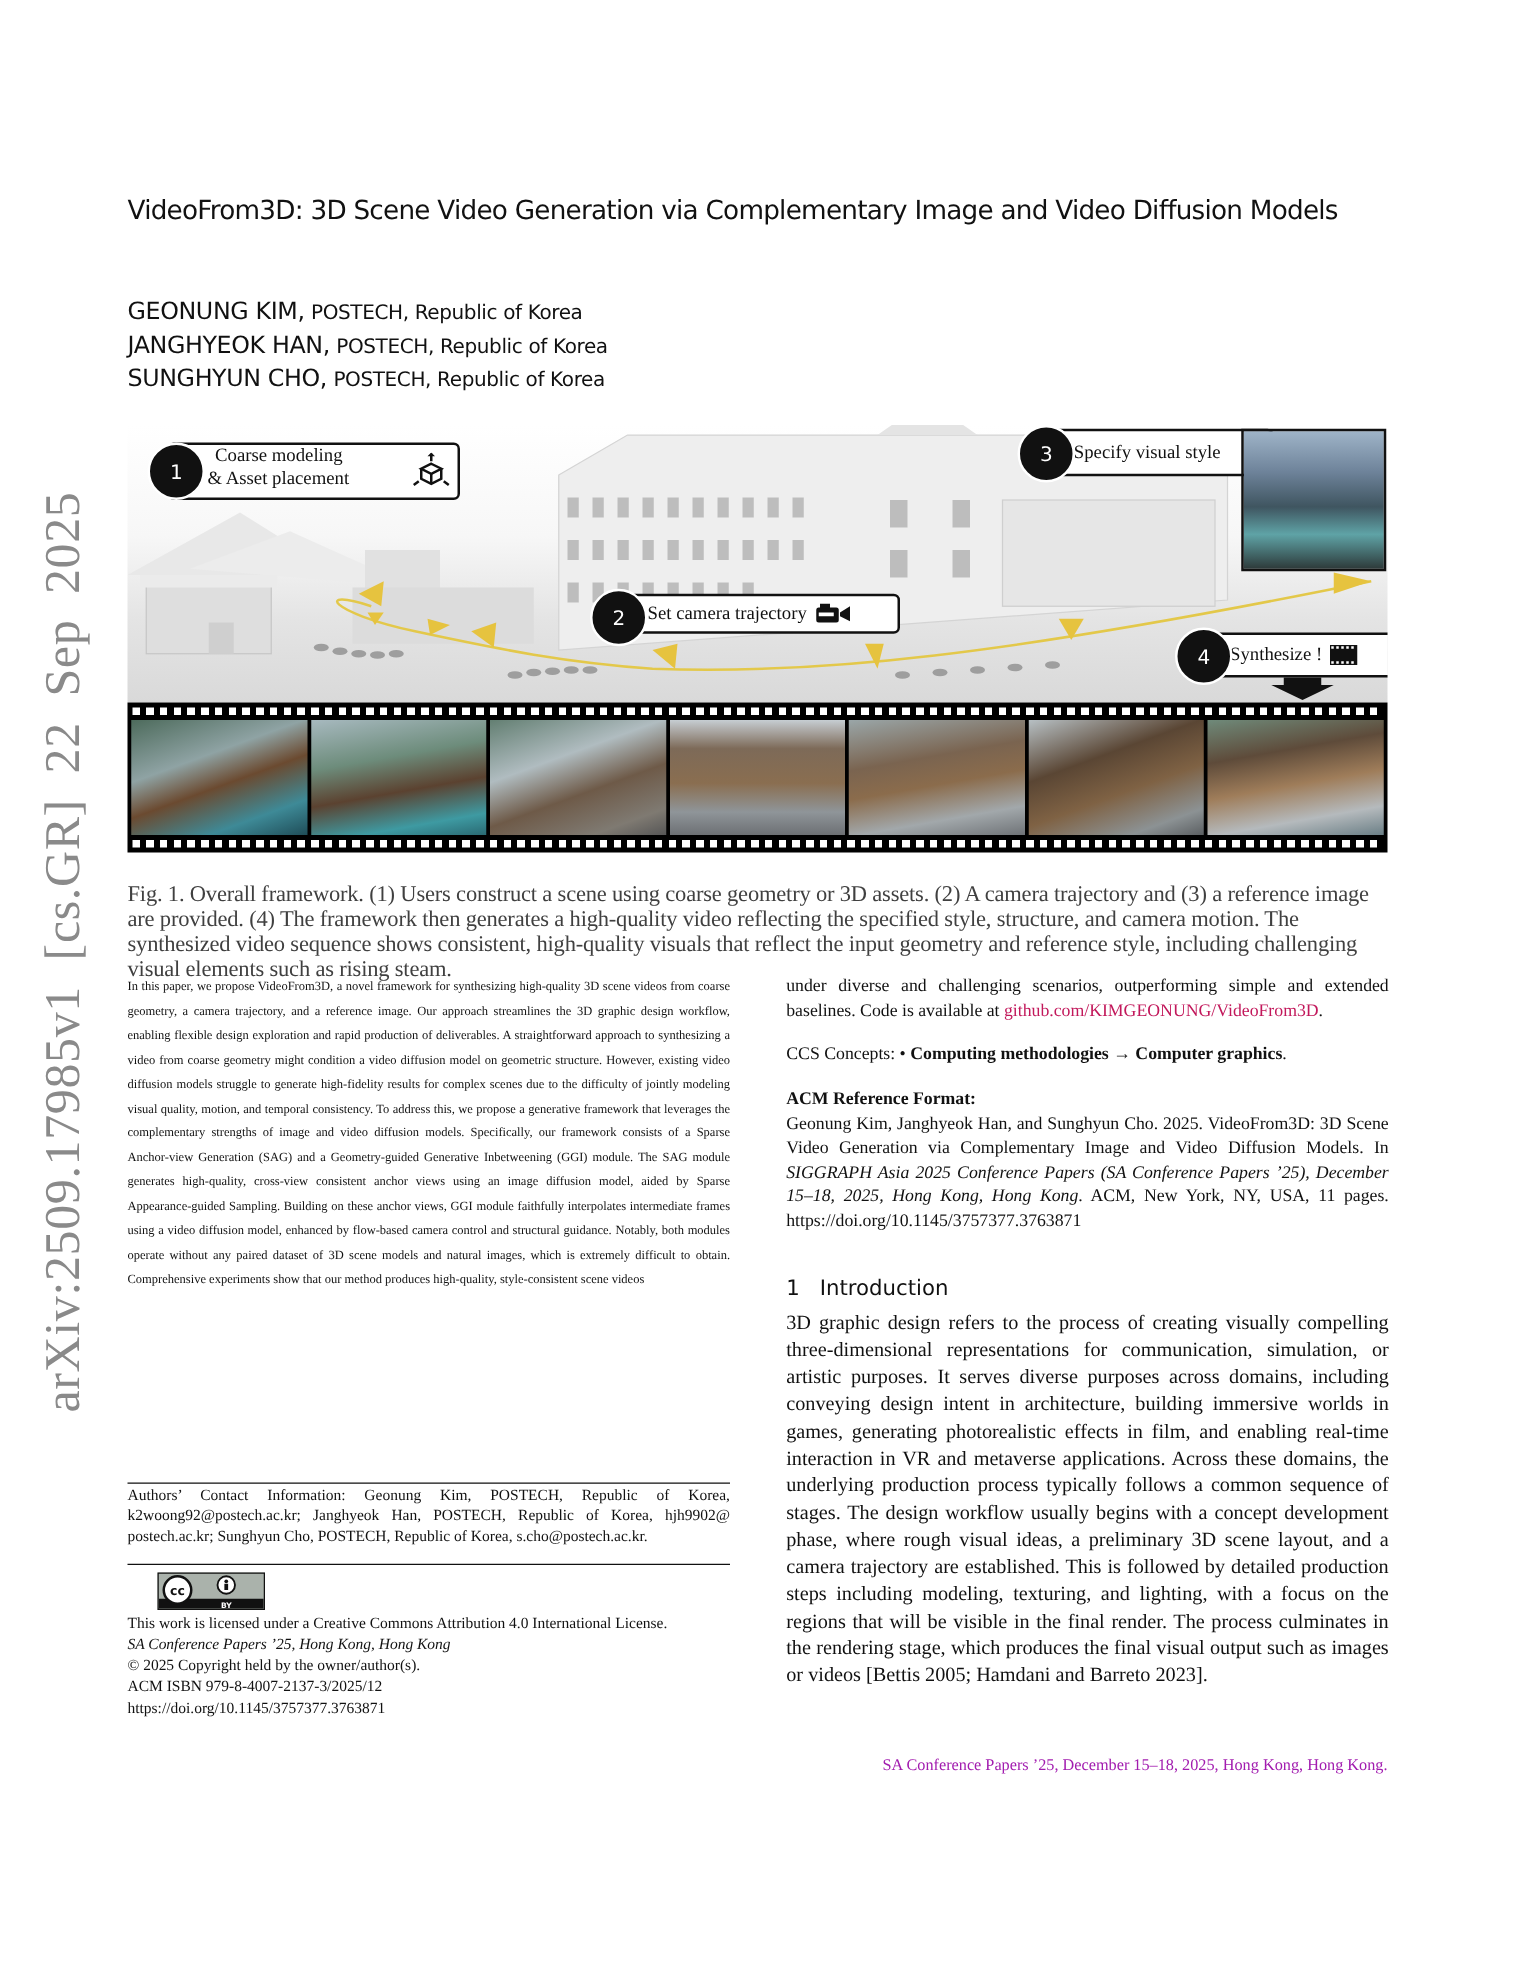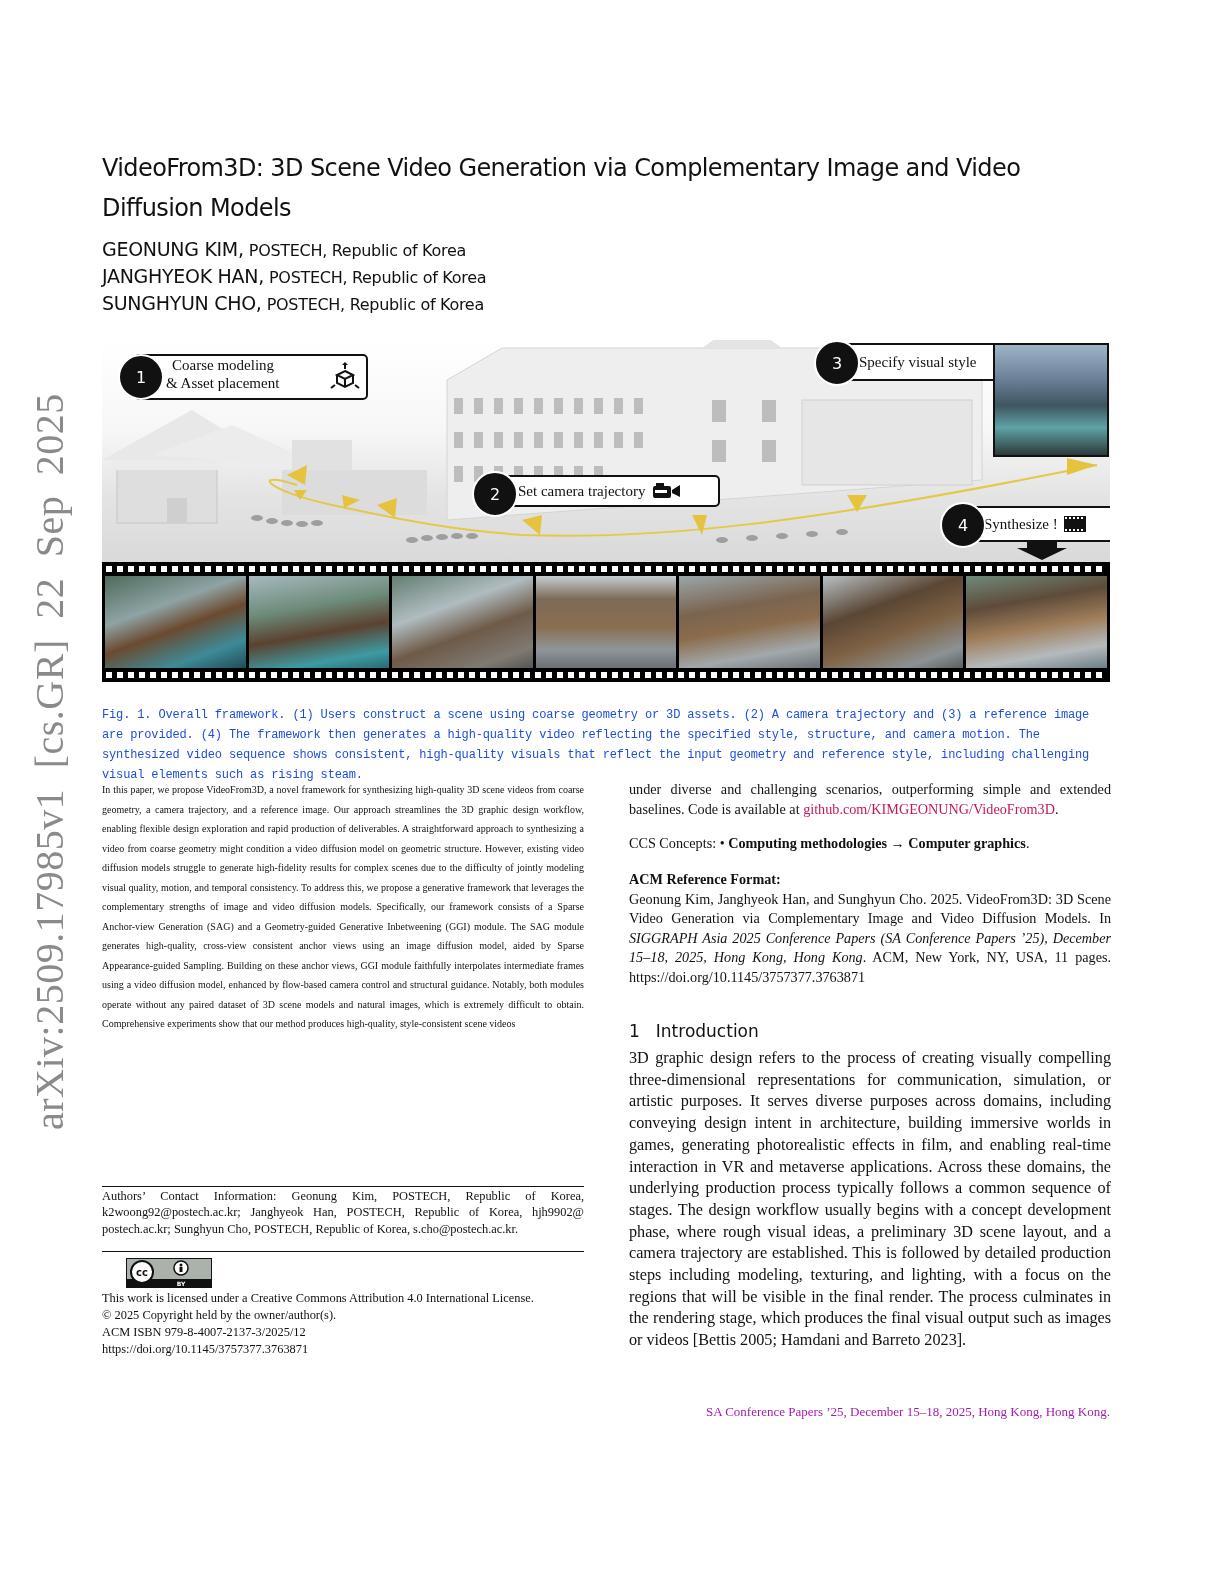--- a/index.html
+++ b/index.html
@@ -7,21 +7,21 @@
 
   #arxiv-stamp {
     position: absolute; left: 26px; top: 1130px;
     transform: rotate(-90deg); transform-origin: 0 0;
     font-family: "Liberation Serif", serif; font-size: 40px; color: #8a8a8a;
     white-space: nowrap; letter-spacing: 0.5px; word-spacing: 10px;
   }
 
   #title {
     position: absolute; left: 102px; top: 148px; width: 1010px;
-    font-family: "DejaVu Sans", sans-serif; font-size: 24px; line-height: 40px;
+    font-family: "DejaVu Sans", sans-serif; font-size: 21px; line-height: 40px;
     font-weight: normal; margin: 0; letter-spacing: -0.6px; color: #111;
   }
   .author-line { position: absolute; left: 102px; font-family: "DejaVu Sans", sans-serif; color: #111; white-space: nowrap; }
   .author-line .aname { font-size: 19px; letter-spacing: -0.3px; }
   .author-line .aff { font-size: 16px; letter-spacing: -0.3px; }
 
   
   #figure { position: absolute; left: 102px; top: 340px; width: 1008px; height: 345px; }
   #scene { position: absolute; left: 0; top: 0; width: 1008px; height: 222px;
     background: linear-gradient(#ffffff 0%, #f7f7f7 40%, #e4e4e4 70%, #d9d9d9 100%); overflow: hidden; }
@@ -31,21 +31,21 @@
     font-family: "DejaVu Sans", sans-serif; font-size: 16px; display: flex; align-items: center; justify-content: center; border: 2px solid #fff; }
   #ref-image { position: absolute; left: 891px; top: 3px; width: 112px; height: 110px; border: 2px solid #111;
     background: linear-gradient(180deg, #9fb4c8 0%, #6d8299 30%, #3f5560 55%, #5fa3a6 75%, #2d3a3a 100%); }
   #filmstrip { position: absolute; left: 0; top: 222px; width: 1008px; height: 120px; background: #000; }
   .perf-row { position: absolute; left: 4px; right: 4px; height: 6px;
     background: repeating-linear-gradient(90deg, #fff 0 6px, #000 6px 11px); }
   .frames { position: absolute; left: 3px; right: 3px; top: 14px; height: 92px; display: flex; gap: 3px; }
   .frame { flex: 1; height: 100%; }
 
   #caption { position: absolute; left: 102px; top: 705px; width: 1012px;
-    font-family: Liberation Mono, monospace; font-size: 12px; line-height: 20px; color: #1d4ed8; letter-spacing: -0.15px; }
+    font-family: Liberation Serif, serif; font-size: 18px; line-height: 20px; color: #404040; letter-spacing: -0.15px; }
 
   .col { position: absolute; font-family: "Liberation Serif", serif; color: #111; }
   #abstract { left: 102px; top: 780px; width: 482px; font-size: 10px; line-height: 19.5px; text-align: justify; hyphens: manual; }
   #contact { left: 102px; top: 1188px; width: 482px; font-size: 12.4px; line-height: 16.3px; text-align: justify; }
   .rule { position: absolute; left: 102px; width: 482px; height: 1px; background: #111; }
   #cc-badge { position: absolute; left: 102px; top: 1258px; width: 84px; height: 28px; background: #aab2ab; border: 1px solid #111; margin-left: 24px; }
   #license { left: 102px; top: 1290px; width: 490px; font-size: 12.4px; line-height: 17px; }
 
   #right-top { left: 629px; top: 780px; width: 482px; font-size: 14.2px; line-height: 19.5px; text-align: justify; }
   .link { color: #c2185b; }
@@ -242,20 +242,21 @@
     <text x="15" y="17" font-size="10" font-family="DejaVu Sans, sans-serif" font-weight="bold" text-anchor="middle" fill="#111">cc</text>
     <circle cx="54" cy="9" r="7" fill="#fff" stroke="#111" stroke-width="1.5"></circle>
     <circle cx="54" cy="6" r="1.5" fill="#111"></circle>
       <rect x="52.5" y="8" width="3" height="5" fill="#111"></rect>
     <text x="54" y="27" font-size="6" font-family="DejaVu Sans, sans-serif" font-weight="bold" text-anchor="middle" fill="#fff">BY</text>
   </svg>
 </div>
 
 <div id="license" class="col">
   <div>This work is licensed under a Creative Commons Attribution 4.0 International License.</div>
+  <div style="font-style:italic">SA Conference Papers ’25, Hong Kong, Hong Kong</div>
   <div>© 2025 Copyright held by the owner/author(s).</div>
   <div>ACM ISBN 979-8-4007-2137-3/2025/12</div>
   <div>https://doi.org/10.1145/3757377.3763871</div>
 </div>
 
 <div id="right-top" class="col">
   <span>under diverse and challenging scenarios, outperforming simple and extended baselines. Code is available at </span><span class="link">github.com/KIMGEONUNG/VideoFrom3D</span><span>.</span>
 </div>
 
 <div id="ccs" class="col">

